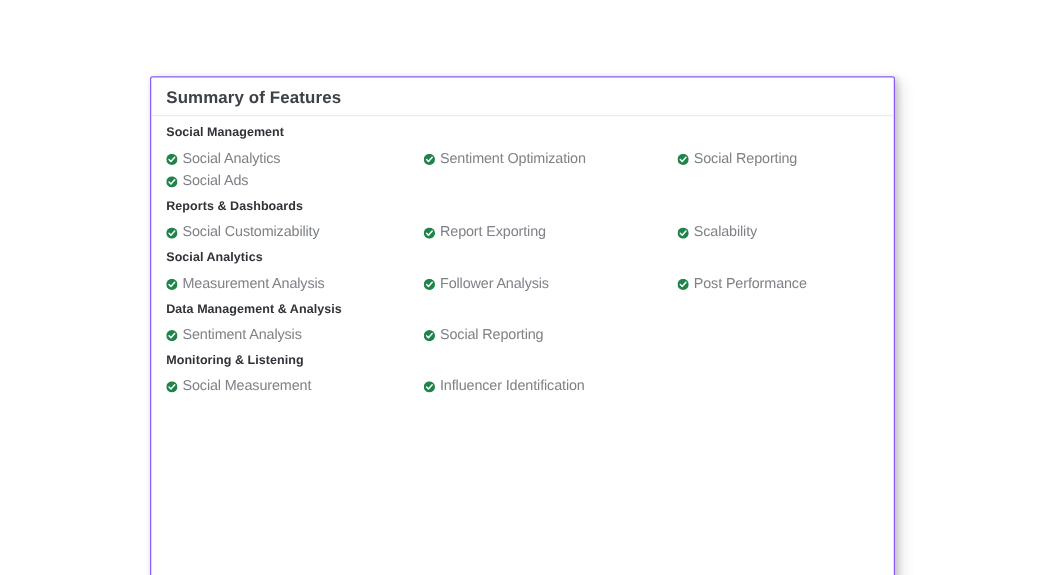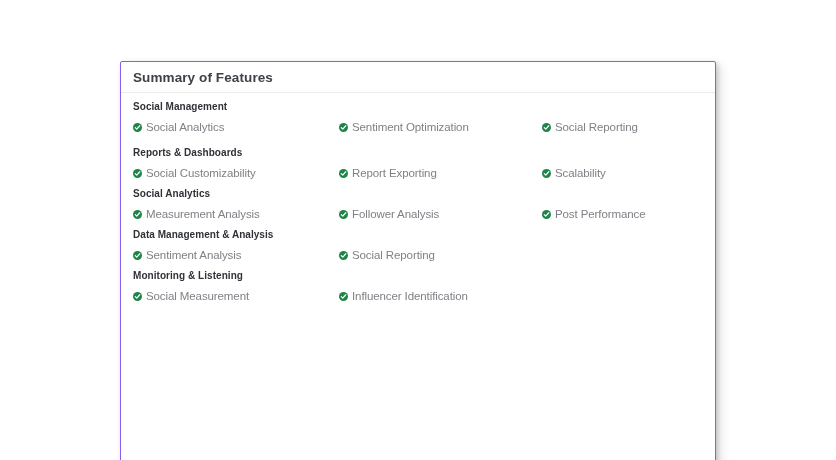--- a/index.html
+++ b/index.html
@@ -139,20 +139,29 @@
         </div>
         <div class="feature-item">
           <span class="check-icon">
             <svg width="9" height="9" viewBox="0 0 16 16">
                 <circle cx="8" cy="8" r="8" fill="#1e8449"></circle>
                 <path d="M4 8.2 L6.7 11 L12 4.9" stroke="#ffffff" stroke-width="2.1" fill="none" stroke-linecap="round" stroke-linejoin="round"></path>
               </svg>
           </span>
           <span class="feature-label">Social Reporting</span>
         </div>
+        <div class="feature-item">
+          <span class="check-icon">
+            <svg width="9" height="9" viewBox="0 0 16 16">
+                <circle cx="8" cy="8" r="8" fill="#1e8449"></circle>
+                <path d="M4 8.2 L6.7 11 L12 4.9" stroke="#ffffff" stroke-width="2.1" fill="none" stroke-linecap="round" stroke-linejoin="round"></path>
+              </svg>
+          </span>
+          <span class="feature-label">Social Ads</span>
+        </div>
         <div class="spacer-cell"></div>
       </div>
     </div>
 
     <div class="section">
       <div class="section-heading">Reports &amp; Dashboards</div>
       <div class="feature-grid">
         <div class="feature-item">
           <span class="check-icon">
             <svg width="9" height="9" viewBox="0 0 16 16">

